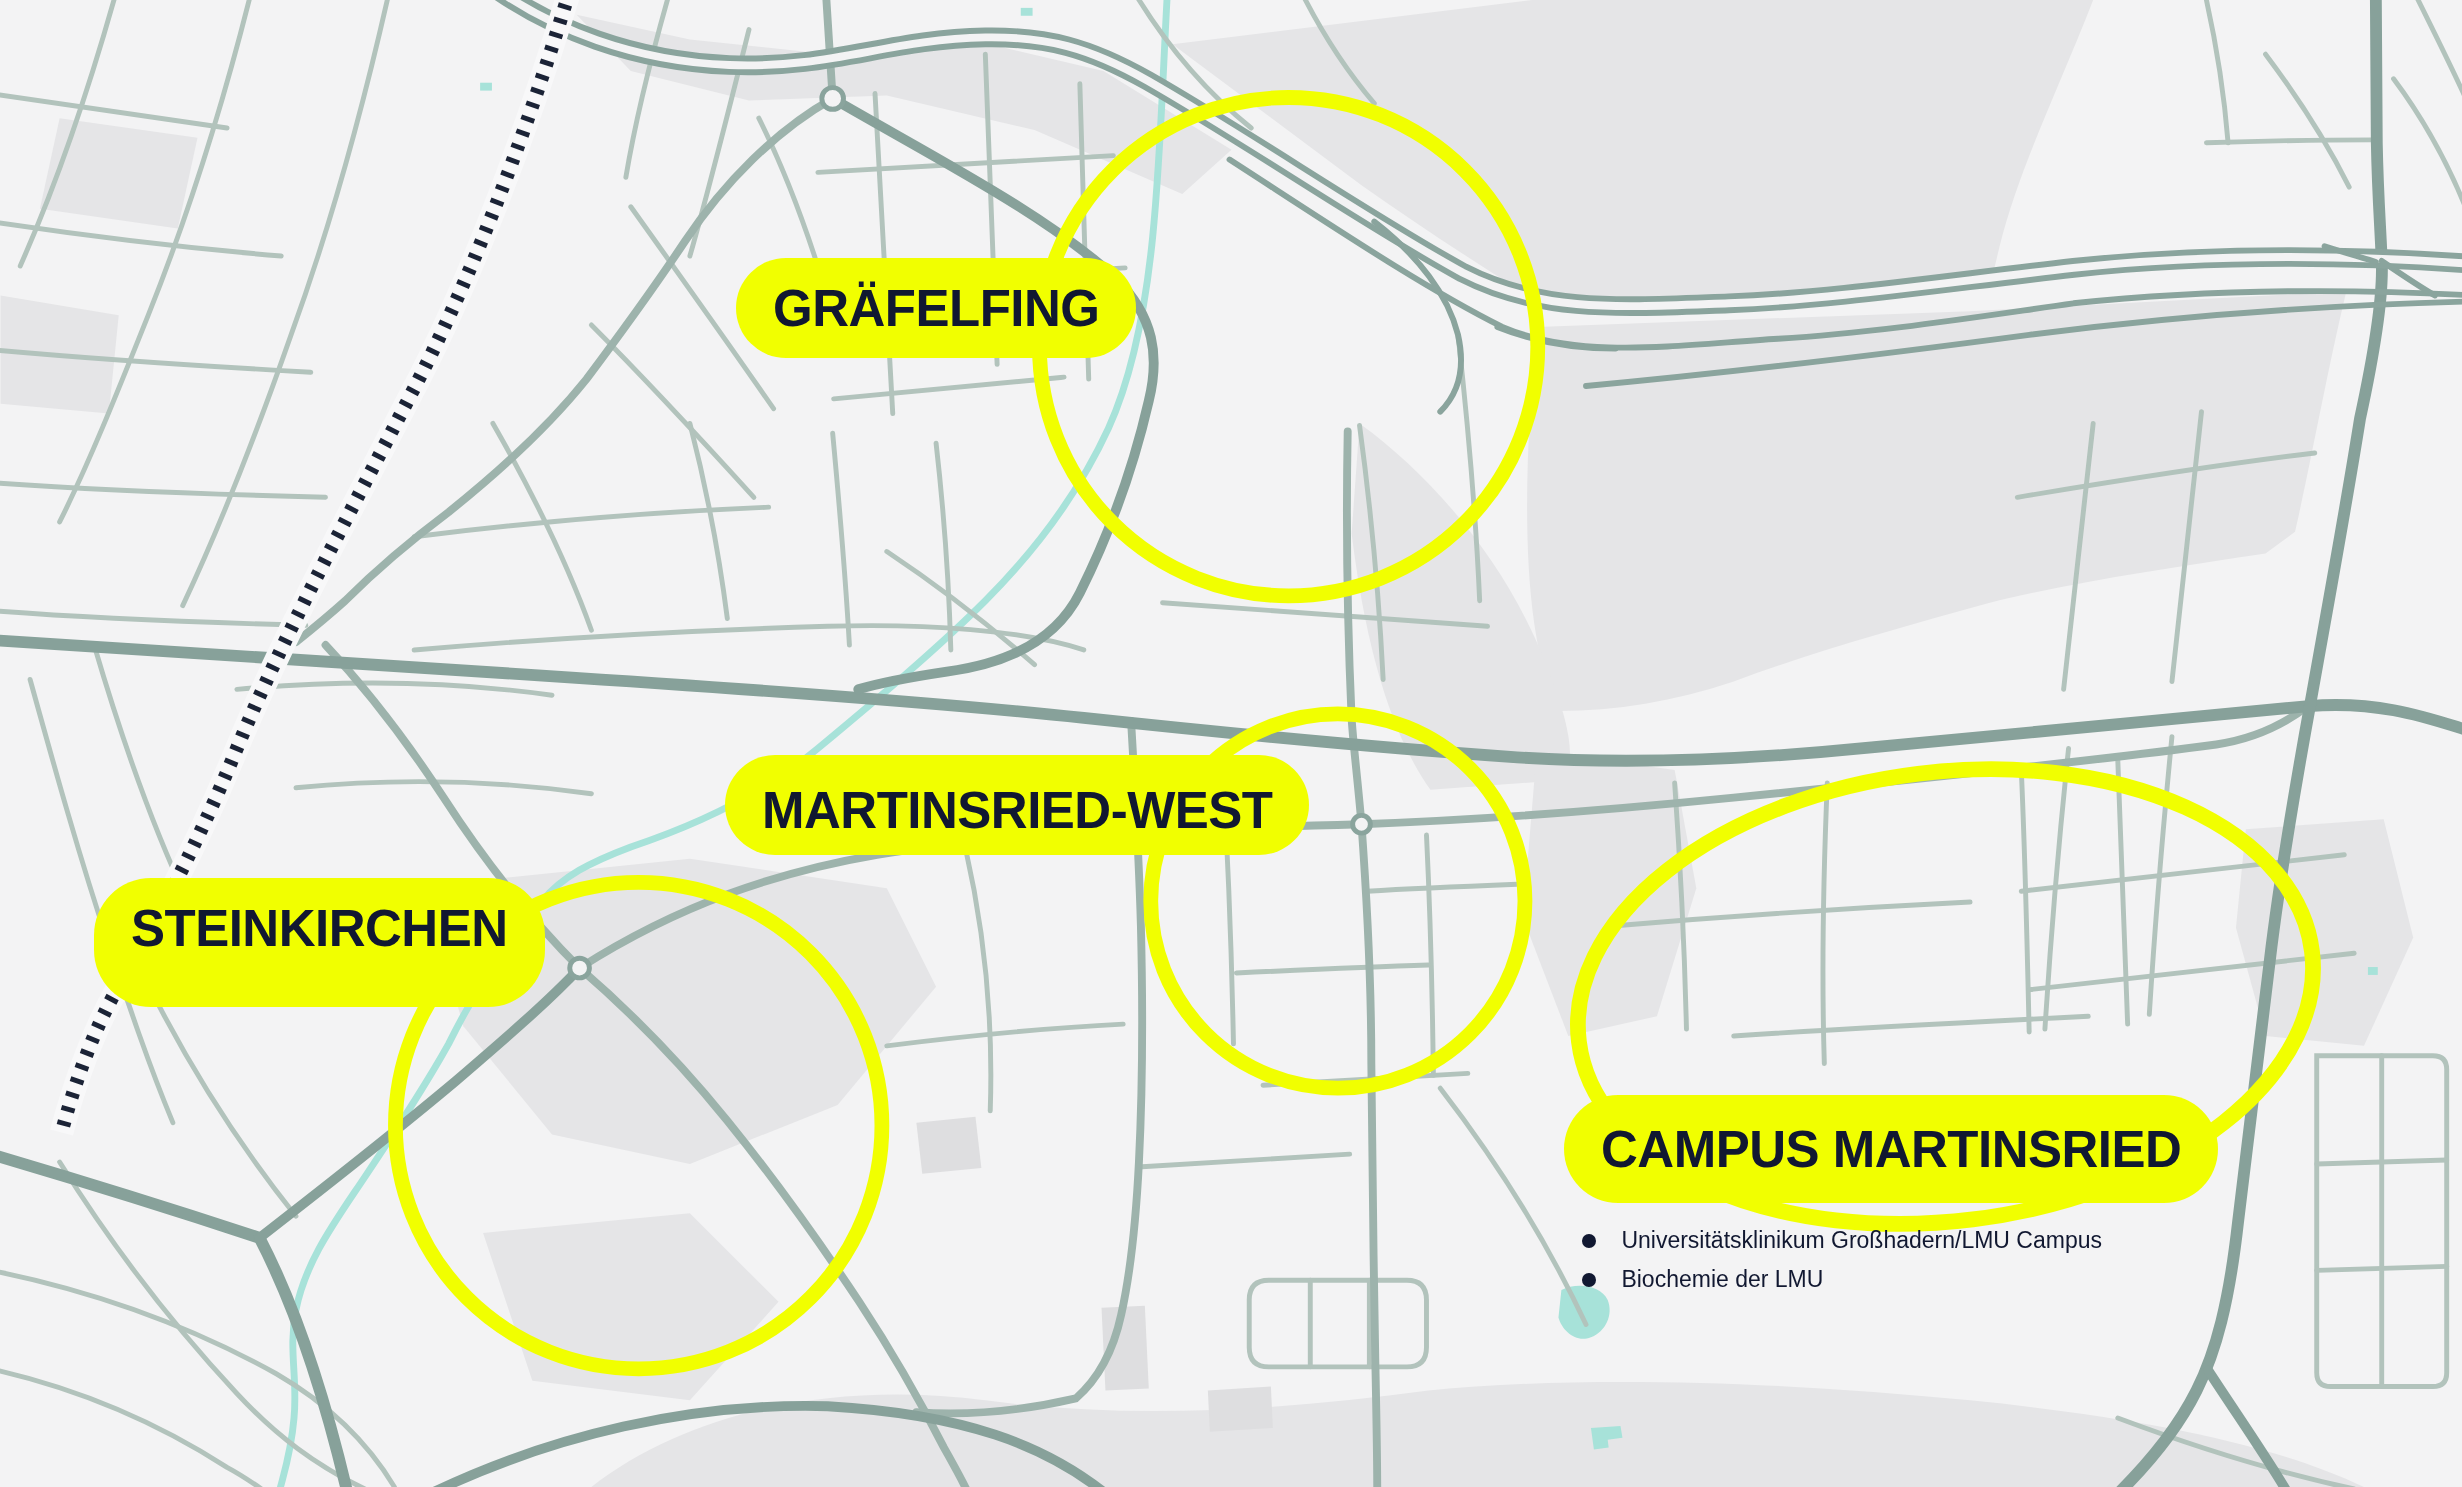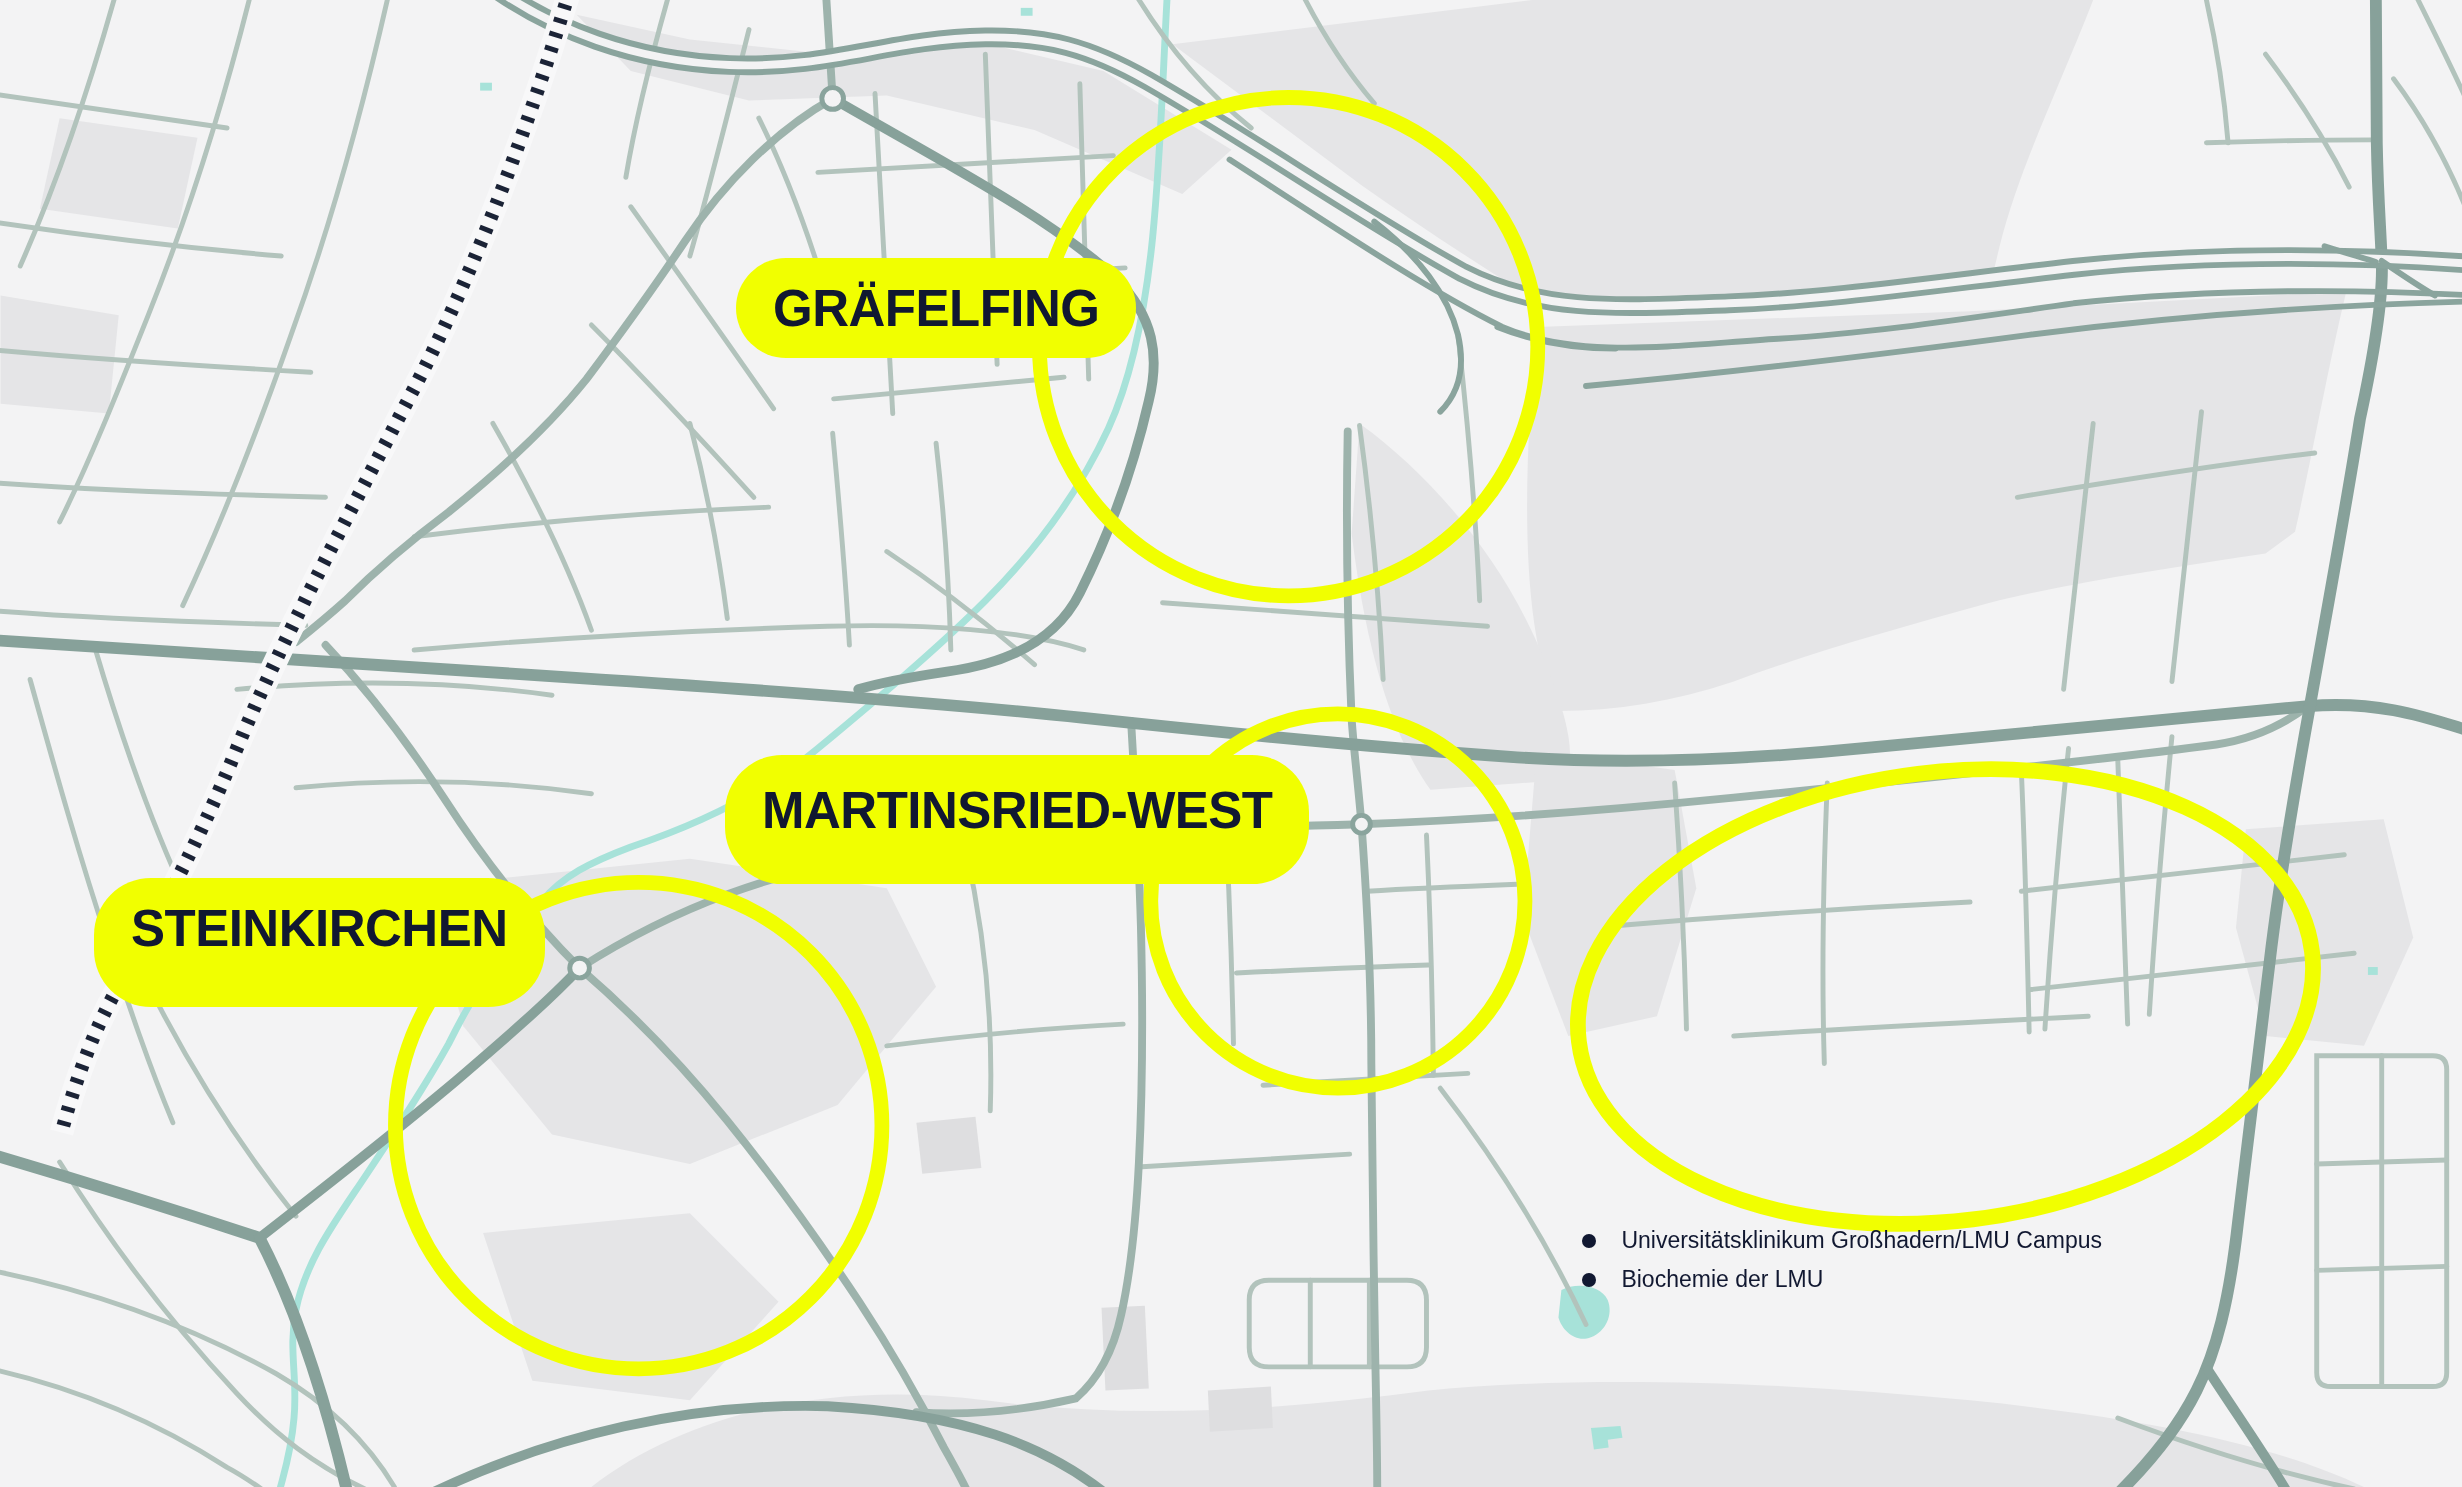--- a/index.html
+++ b/index.html
@@ -188,24 +188,25 @@
   <g>
     <circle class="hl" cx="1308" cy="352" r="253" stroke-width="15"></circle>
     <circle class="hl" cx="1358" cy="915" r="190" stroke-width="15"></circle>
     <circle class="hl" cx="648" cy="1143" r="247" stroke-width="15"></circle>
     <ellipse class="hl" cx="1975" cy="1012" rx="375" ry="228" stroke-width="16" transform="rotate(-7 1975 1012)"></ellipse>
   </g>
 </svg>
 
   <div class="pill" style="left:736px;top:258px;height:100px;line-height:101px;">GRÄFELFING</div>
 
-  <div class="pill" style="left:725px;top:755px;height:129px;line-height:111px;">MARTINSRIED-WEST</div>
+  <div class="pill" style="left:725px;top:755px;height:100px;line-height:111px;">MARTINSRIED-WEST</div>
 
   <div class="pill" style="left:94px;top:878px;height:129px;line-height:101px;">STEINKIRCHEN</div>
 
+  <div class="pill" style="left:1564px;top:1095px;height:108px;line-height:109px;">CAMPUS MARTINSRIED</div>
 
   <div class="campus-list">
       <div class="row">
         <span class="dot"></span>
         <span class="txt">Universitätsklinikum Großhadern/LMU Campus</span>
       </div>
       <div class="row">
         <span class="dot"></span>
         <span class="txt">Biochemie der LMU</span>
       </div>

